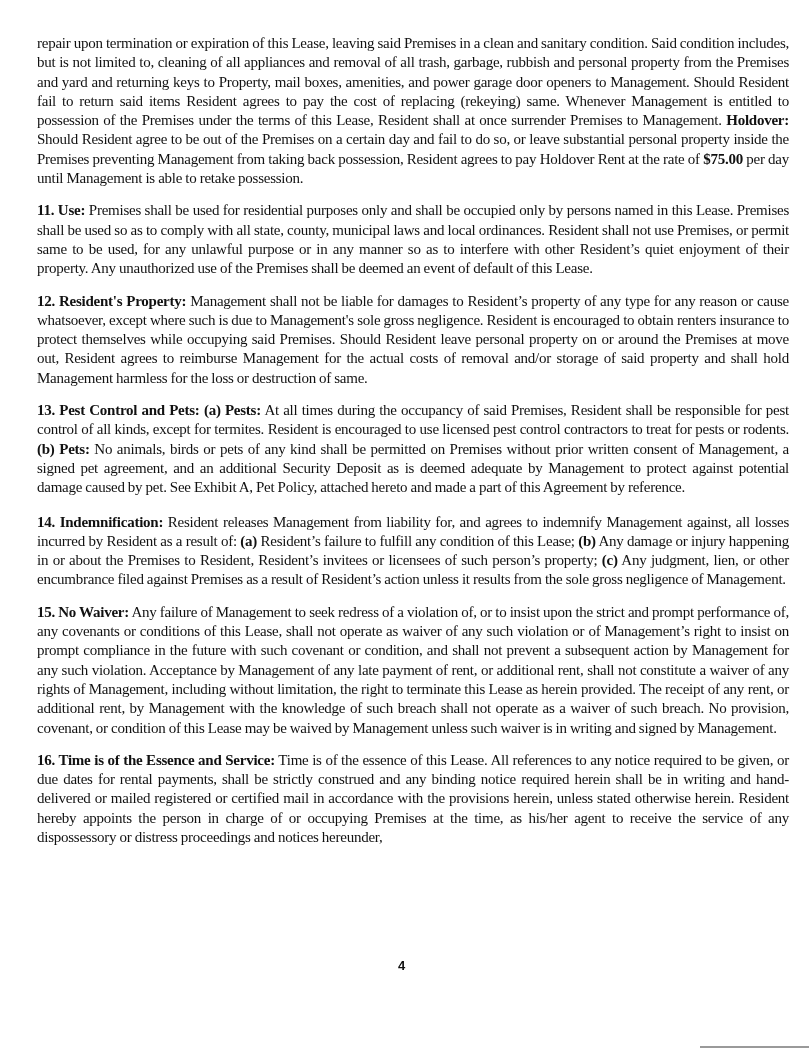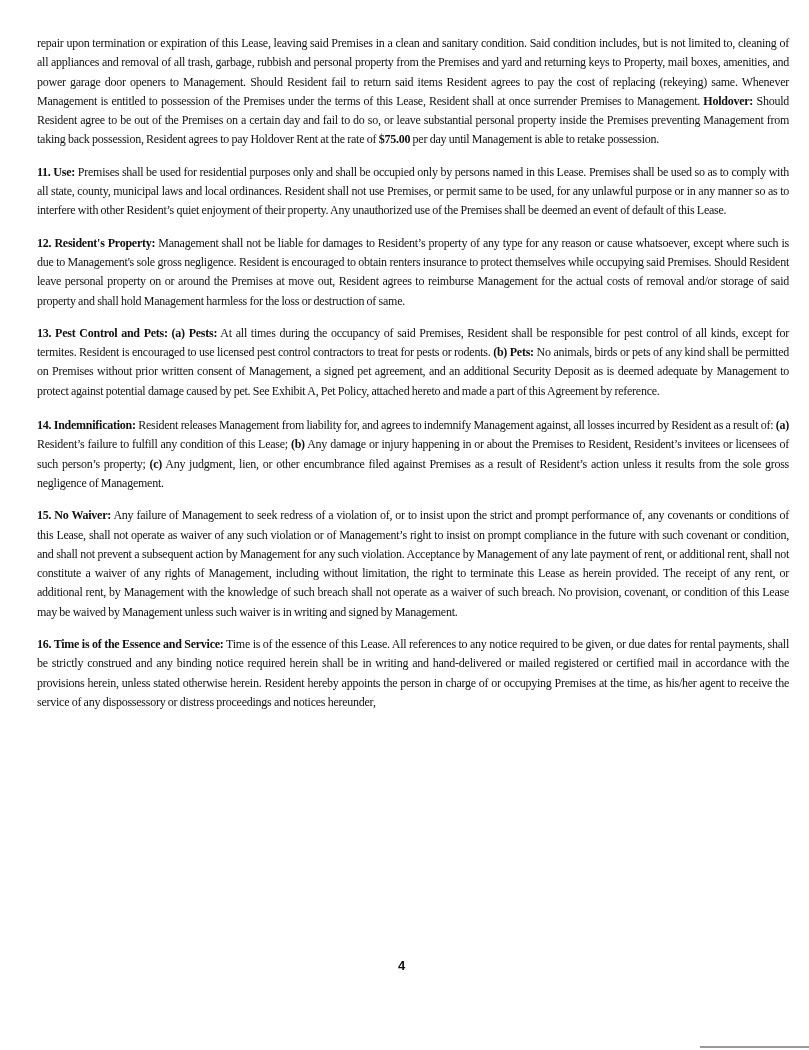--- a/index.html
+++ b/index.html
@@ -15,21 +15,21 @@
       font-family: "Liberation Serif", serif;
       color: #111111;
     }
     .page {
       position: absolute;
       left: 37px;
       top: 34px;
       width: 752px;
     }
     .para {
-      font-size: 12px;
+      font-size: 15px;
       line-height: 19.3px;
       text-align: justify;
       margin: 0 0 13px 0;
       letter-spacing: -0.25px;
       word-spacing: -0.3px;
     }
     .para b {
       font-weight: bold;
     }
     .page-number {

